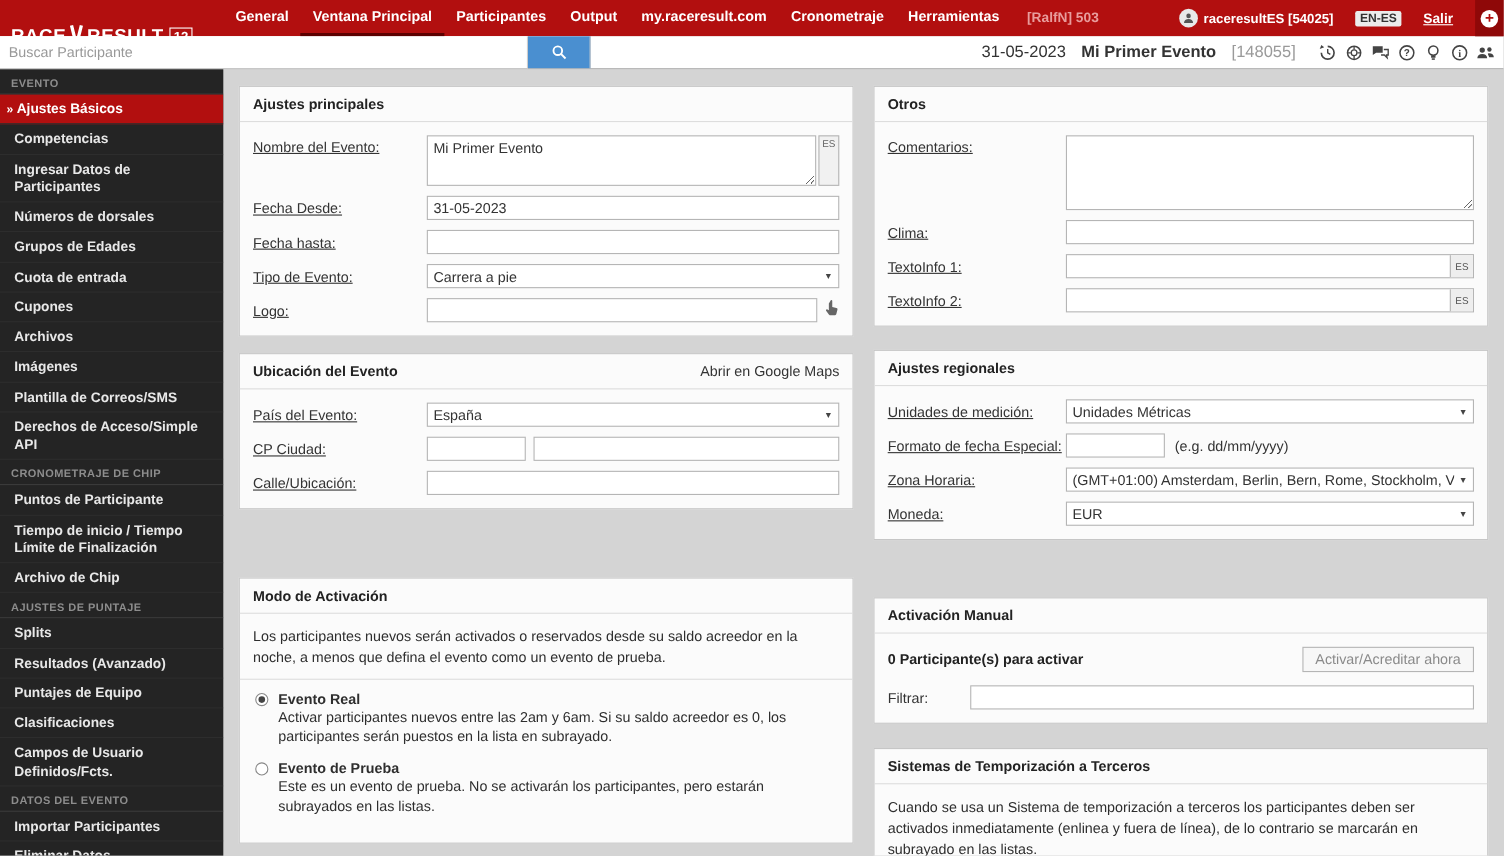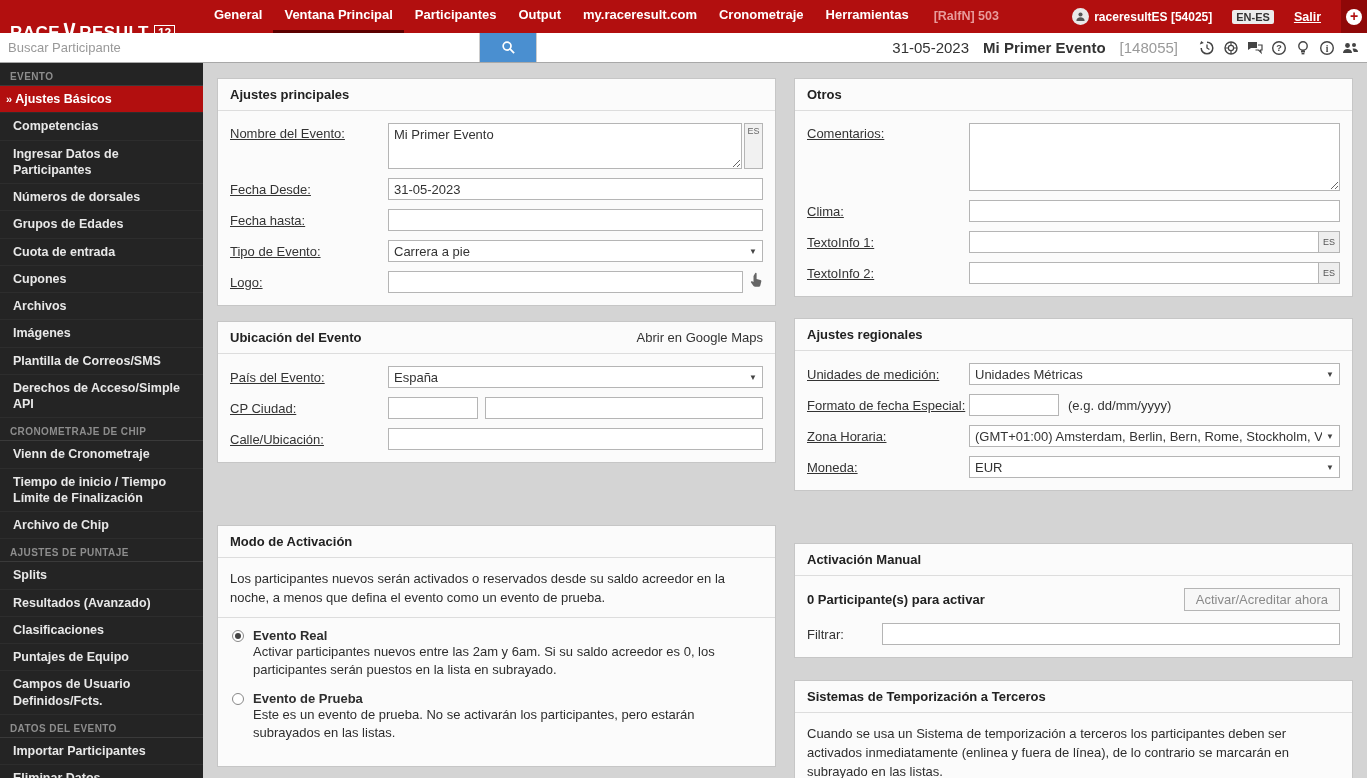--- a/index.html
+++ b/index.html
@@ -205,28 +205,28 @@
       <div class="sb-item">Ingresar Datos de Participantes</div>
       <div class="sb-item">Números de dorsales</div>
       <div class="sb-item">Grupos de Edades</div>
       <div class="sb-item">Cuota de entrada</div>
       <div class="sb-item">Cupones</div>
       <div class="sb-item">Archivos</div>
       <div class="sb-item">Imágenes</div>
       <div class="sb-item">Plantilla de Correos/SMS</div>
       <div class="sb-item">Derechos de Acceso/Simple API</div>
       <div class="sb-section">CRONOMETRAJE DE CHIP</div>
-      <div class="sb-item">Vienn de Cronometraje</div>
+      <div class="sb-item">Puntos de Participante</div>
       <div class="sb-item">Tiempo de inicio / Tiempo Límite de Finalización</div>
       <div class="sb-item">Archivo de Chip</div>
       <div class="sb-section">AJUSTES DE PUNTAJE</div>
       <div class="sb-item">Splits</div>
       <div class="sb-item">Resultados (Avanzado)</div>
+      <div class="sb-item">Puntajes de Equipo</div>
       <div class="sb-item">Clasificaciones</div>
-      <div class="sb-item">Puntajes de Equipo</div>
       <div class="sb-item">Campos de Usuario Definidos/Fcts.</div>
       <div class="sb-section">DATOS DEL EVENTO</div>
       <div class="sb-item">Importar Participantes</div>
       <div class="sb-item">Eliminar Datos</div>
     </aside>
 
   <main class="main">
 
     <div class="col col-left">
 

